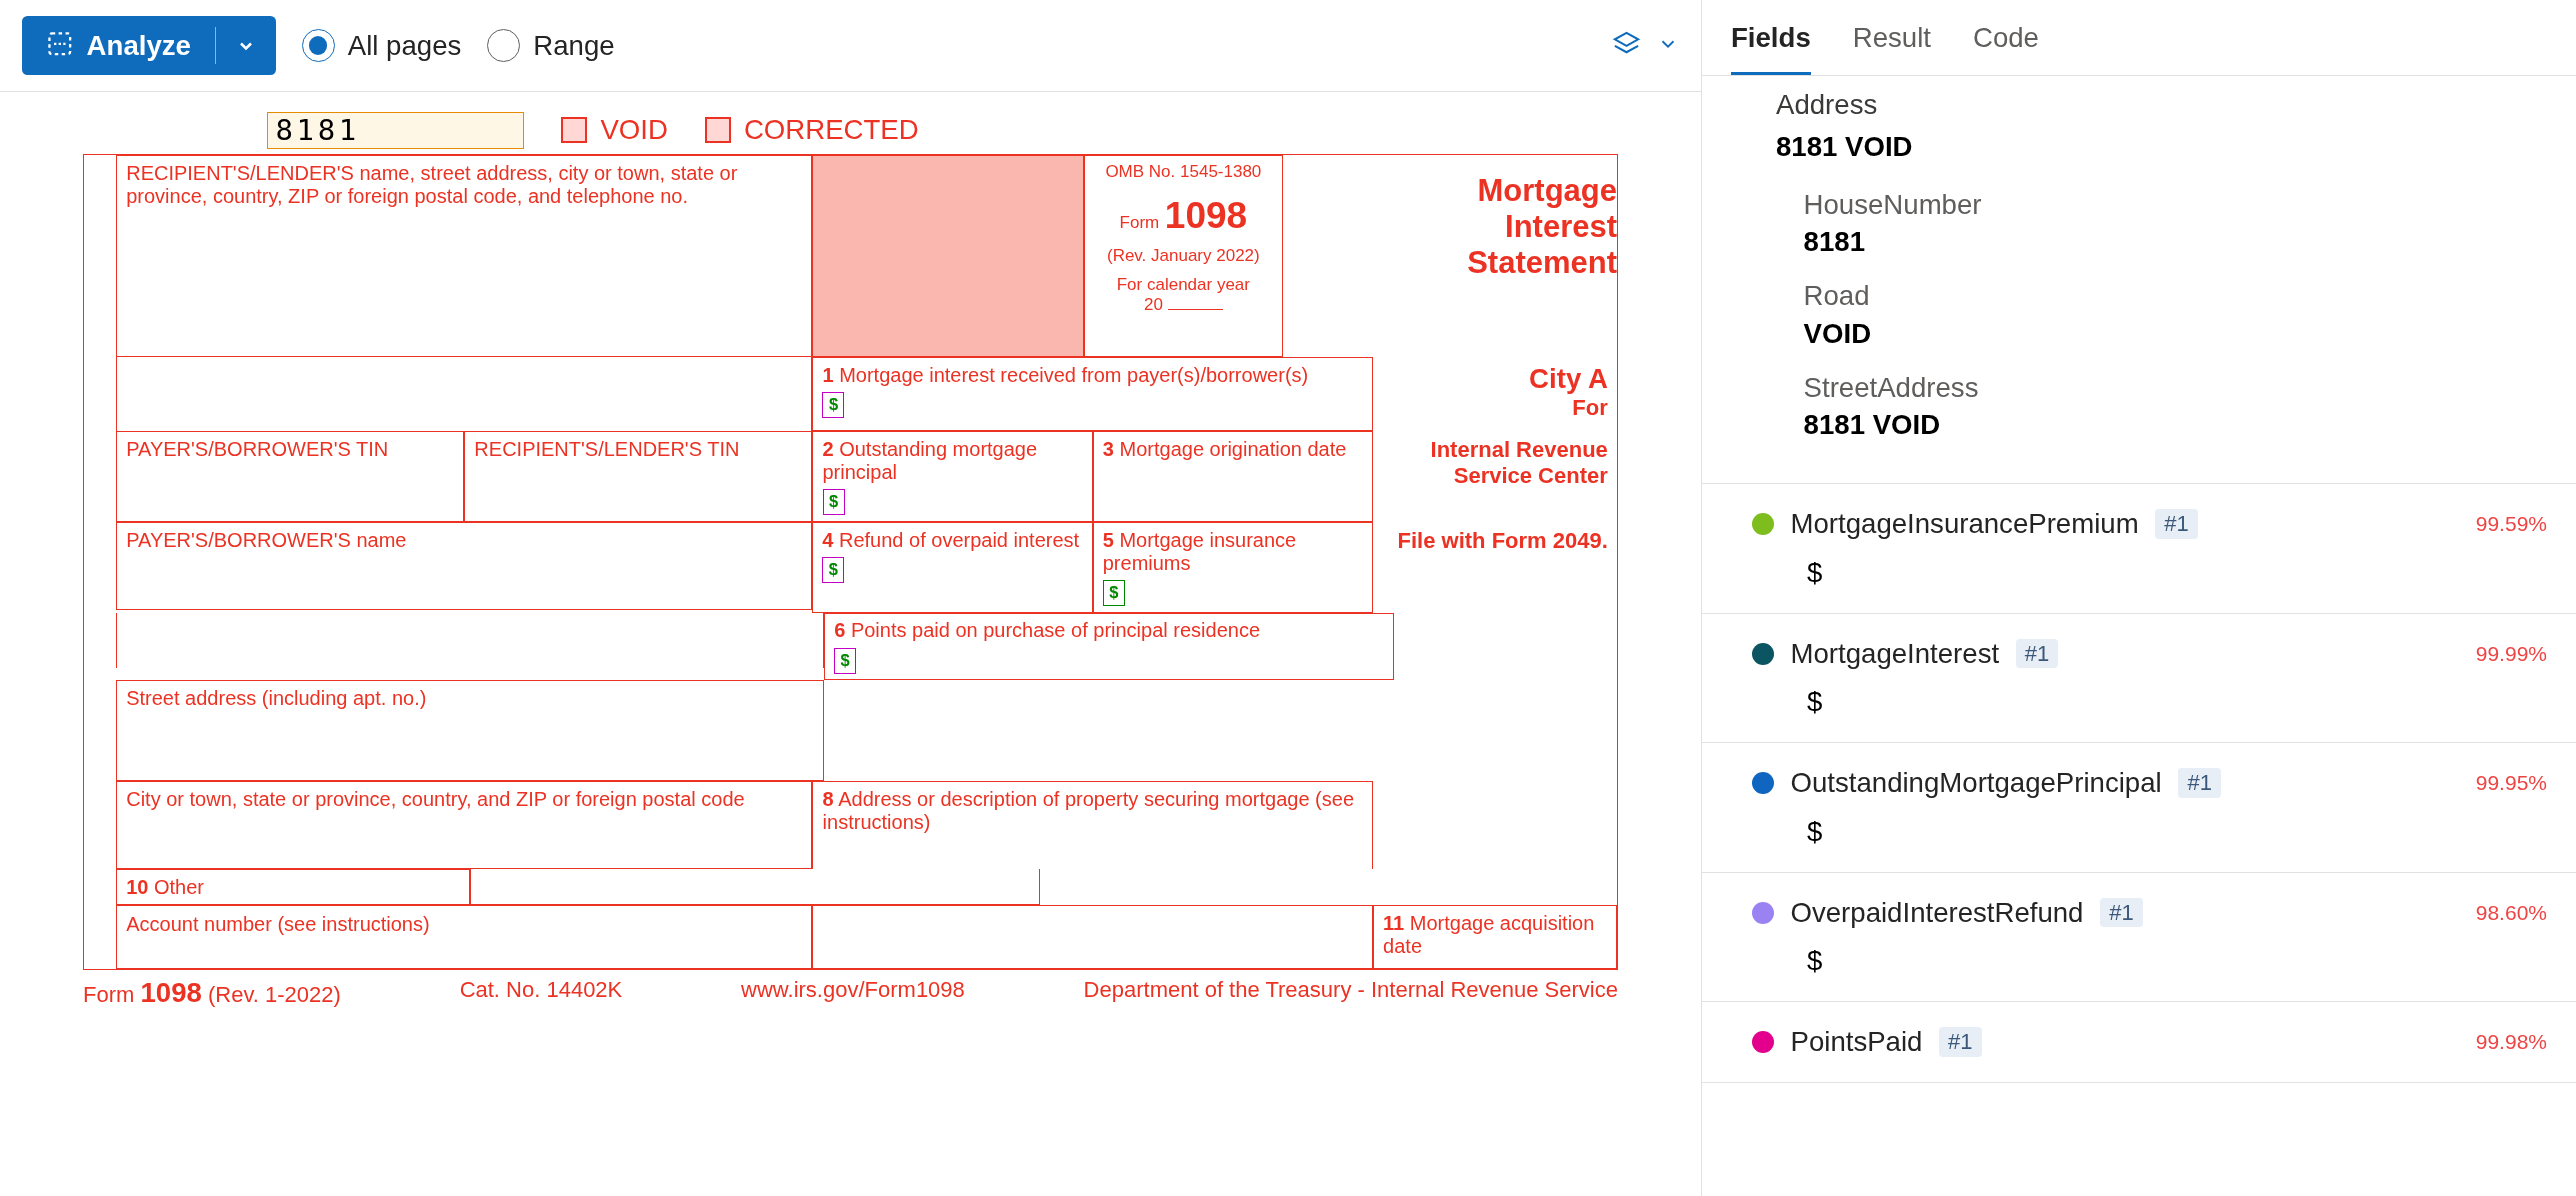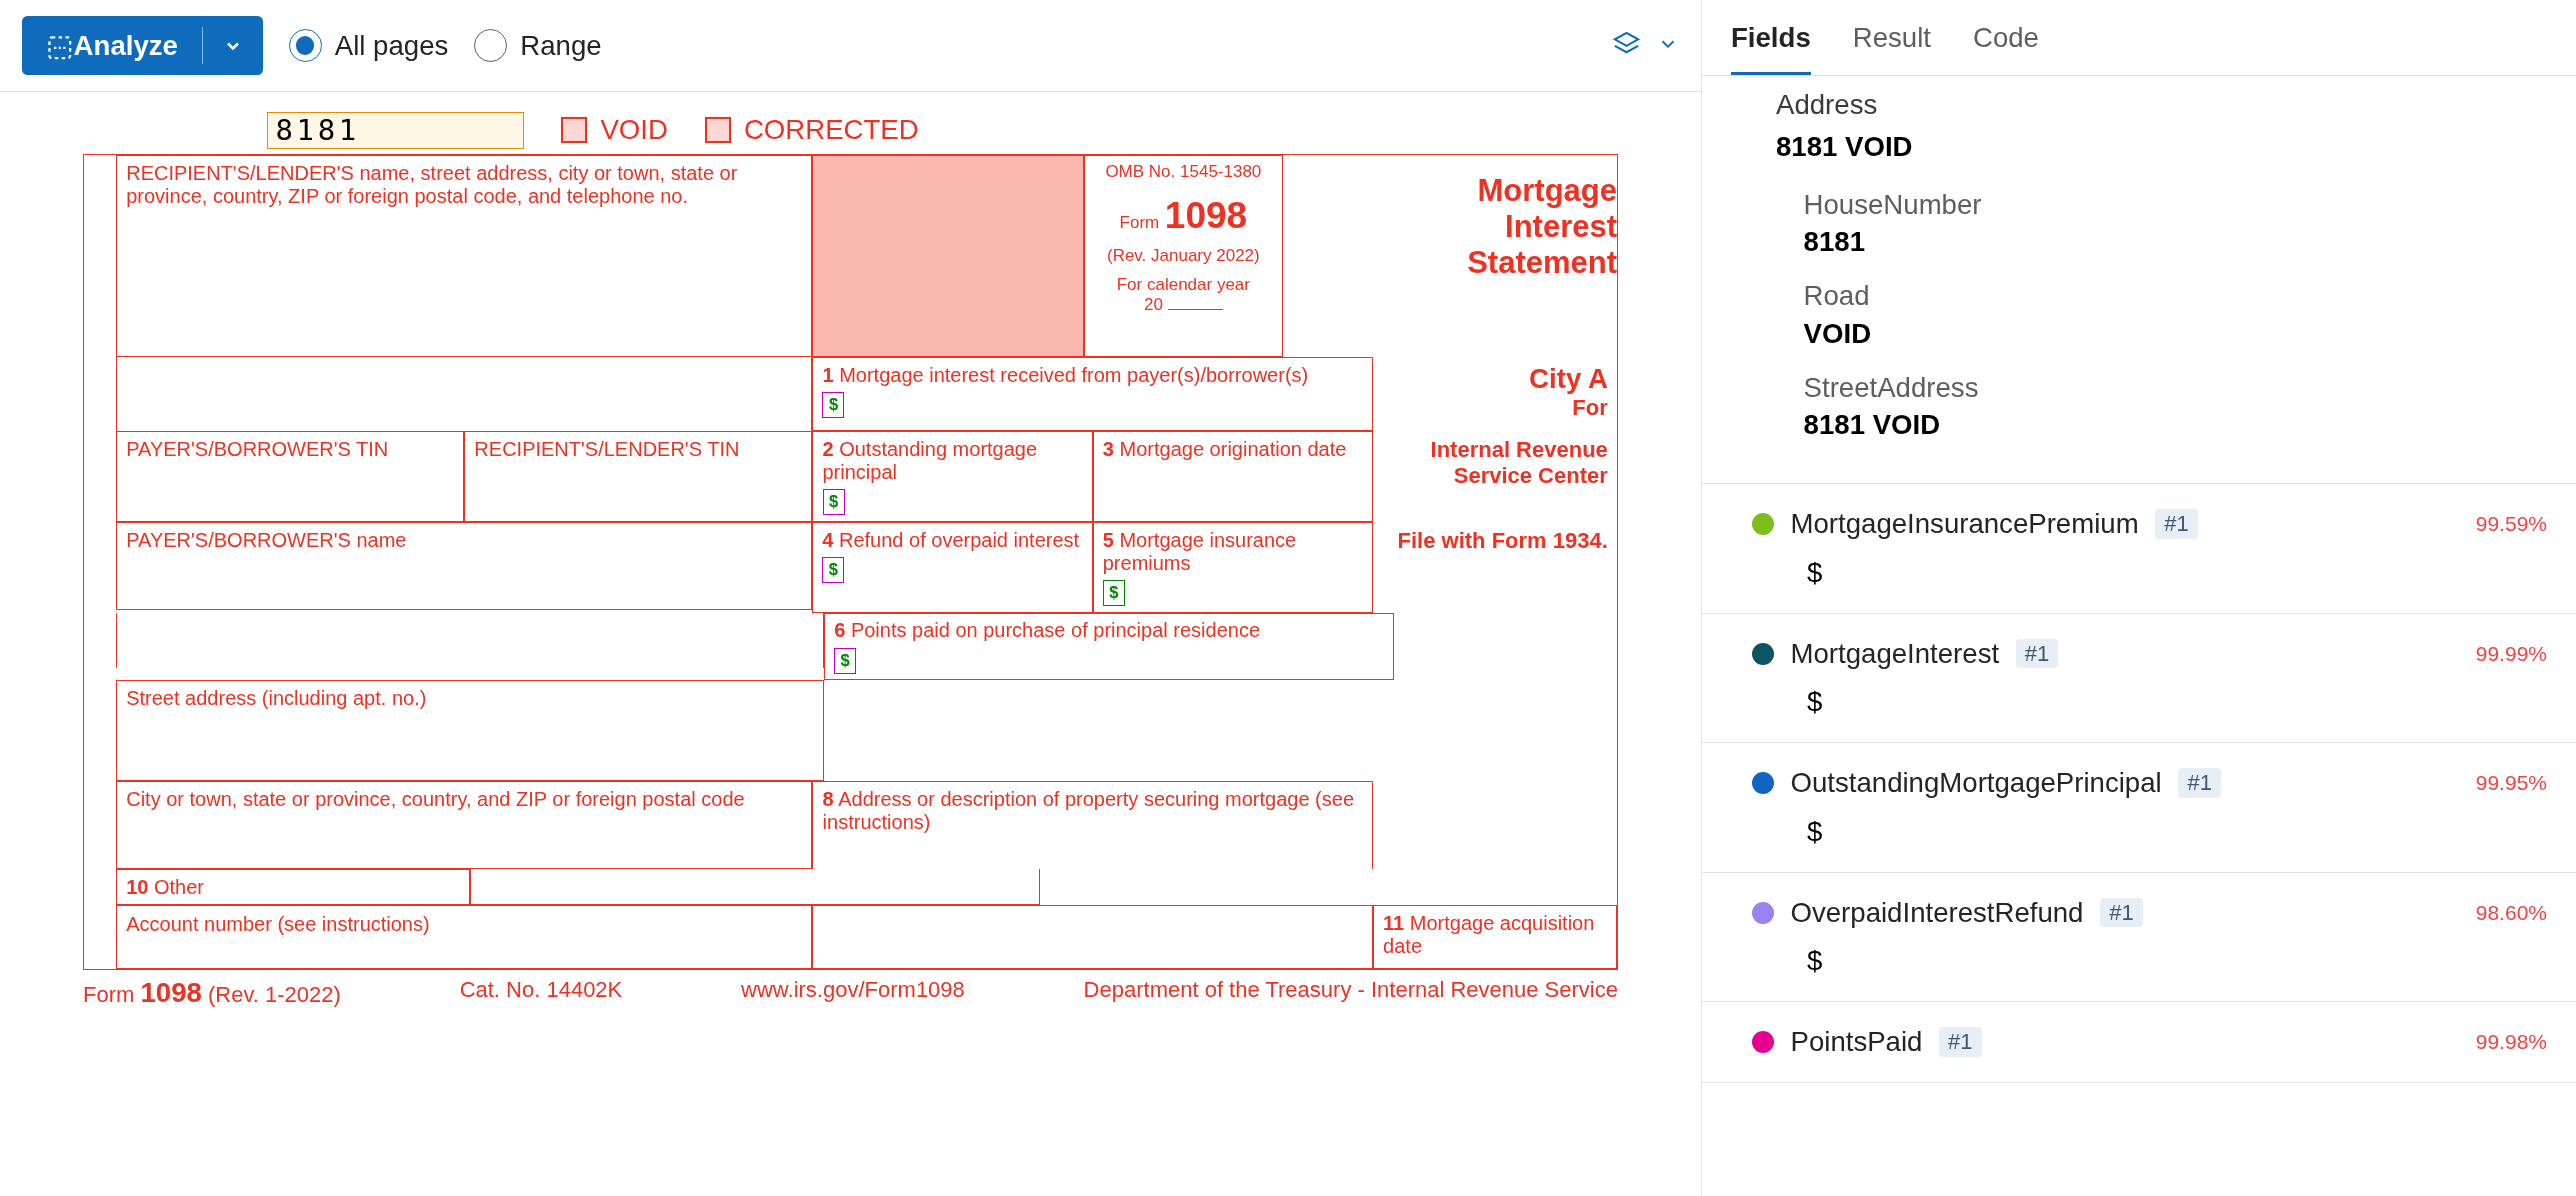--- a/index.html
+++ b/index.html
@@ -2,21 +2,21 @@
 <html style="font-size:14.7px"><head>
 <meta charset="utf-8">
 <style>
 * { box-sizing: border-box; margin: 0; padding: 0; font-family: "Segoe UI", -apple-system, sans-serif; }
 body { display: flex; width: 2576px; height: 1197px; background: #fff; }
 
 
 .main { flex: 1; display: flex; flex-direction: column; border-right: 0.9px solid #e1e1e1; }
 .toolbar { height: 92px; display: flex; align-items: center; padding: 0 22px; border-bottom: 0.9px solid #e1e1e1; gap: 26px; }
 .analyze-btn { display: inline-flex; align-items: center; background: #0f6cbd; color: #fff; height: 59px; border-radius: 5.5px; font-size: 27.6px; font-weight: 600; cursor: pointer; }
-.analyze-btn .lbl { display: flex; align-items: flex-end; padding: 0 24px; }
+.analyze-btn .lbl { display: flex; align-items: flex-start; gap: 13px; padding: 0 24px; }
 .analyze-btn .divider { width: 0.9px; height: 37px; background: rgba(255,255,255,.5); }
 .analyze-btn .caret { padding: 0 20px; display:flex; align-items:center; }
 .analyze-icon svg, .caret svg { display:block; }
 
 .radio-opt { display: inline-flex; align-items: center; gap: 13px; font-size: 27.6px; color: #242424; cursor: pointer; }
 .radio { width: 33px; height: 33px; border: 1.8px solid #605e5c; border-radius: 50%; display: inline-flex; align-items: center; justify-content: center; }
 .radio.checked { border-color: #0f6cbd; }
 .radio.checked::after { content:""; width: 18.4px; height: 18.4px; background:#0f6cbd; border-radius:50%; }
 
 .toolbar-right { margin-left: auto; display: flex; align-items: center; gap: 14.7px; color:#0f6cbd; cursor:pointer; }
@@ -191,21 +191,21 @@
           </div>
           <div class="cell" style="width:285px">
             <span class="num">4</span> <span>Refund of overpaid interest</span><br>
             <span class="dollar-ico">$</span>
           </div>
           <div class="cell" style="width:285px">
             <span class="num">5</span> <span>Mortgage insurance premiums</span><br>
             <span class="dollar-ico g">$</span>
           </div>
           <div style="width:248px" class="right-notes">
-            <div>File with Form 1934.</div>
+            <div>File with Form 2049.</div>
           </div>
         </div>
 
         <div class="row">
           <div class="cell" style="width:708px;border-top:none;border-bottom:none;height:55px"></div>
           <div class="cell" style="width:570px">
             <span class="num">6</span> <span>Points paid on purchase of principal residence</span><br>
             <span class="dollar-ico">$</span>
           </div>
         </div>

